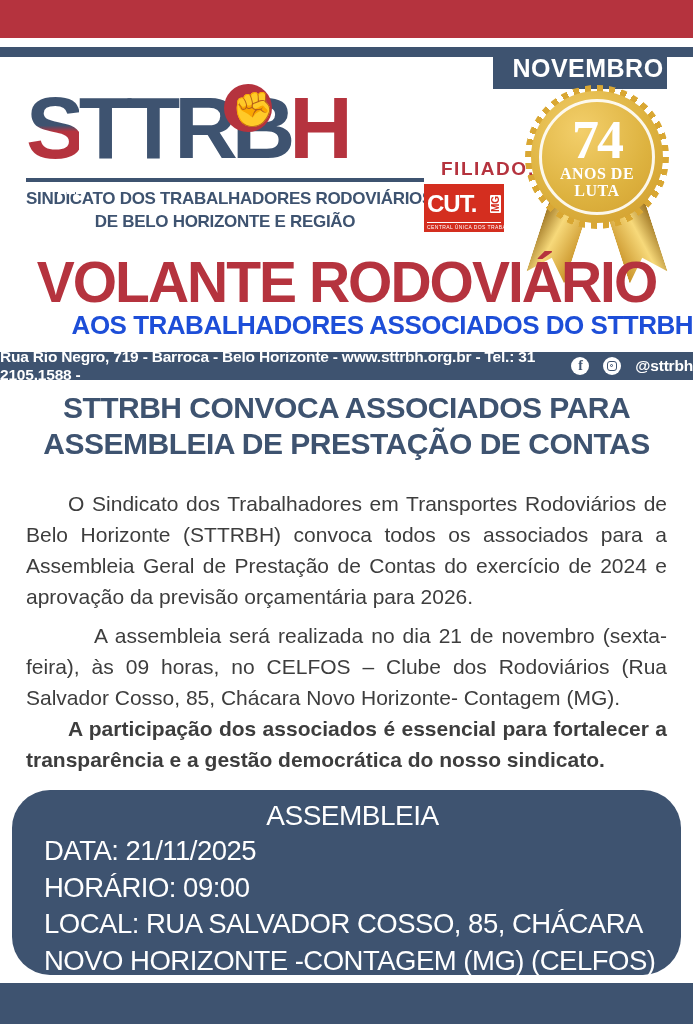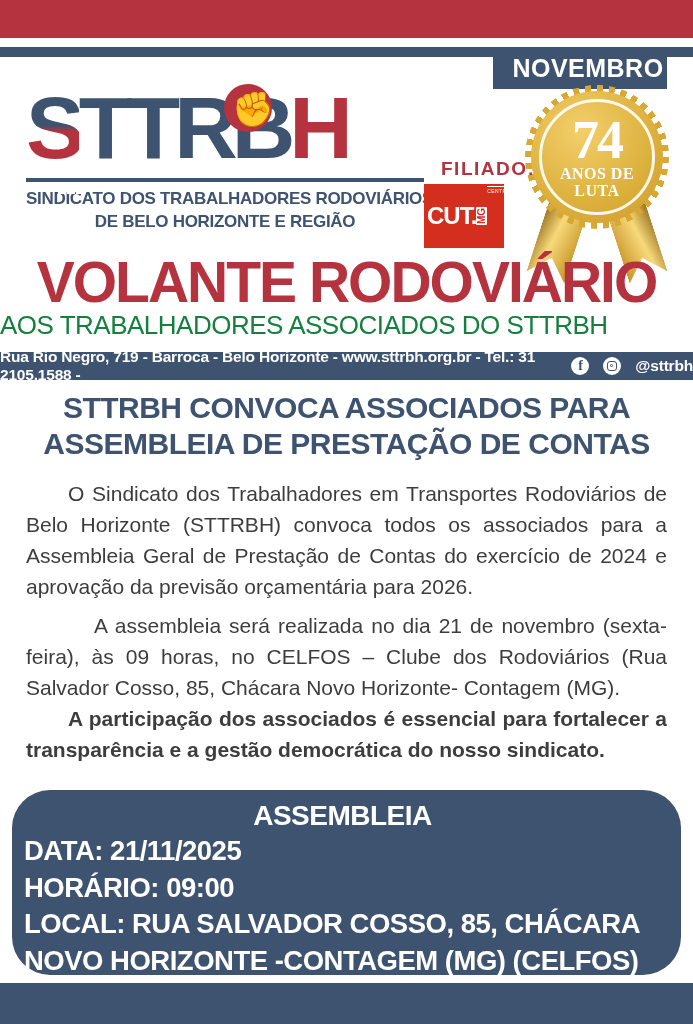--- a/index.html
+++ b/index.html
@@ -36,22 +36,22 @@
   }
   .fist-glyph { position:absolute; top:6px; left:1px; font-size:34px; color:#fff; letter-spacing:0; line-height:1;
     -webkit-text-fill-color:#fff; }
   .logo-rule { height:4px; background:#3e5370; margin-top:8px; width:398px; }
   .logo-line { color:#3e5370; font-weight:bold; text-align:center; margin-top:7px;
     font-size:17px; letter-spacing:-.3px; white-space:nowrap; }
   .logo-line.l2 { font-size:17px; margin-top:3px; }
   
   .filiado { position:absolute; left:441px; top:158px; color:#b5333e; font-weight:bold;
     font-size:19px; letter-spacing:1.5px; }
-  .cut-logo { position:absolute; left:424px; top:184px; width:80px; height:64px;
-    background:#d42e1f; display:flex; flex-direction:row; padding:2px 3px; }
+  .cut-logo { position:absolute; left:424px; top:184px; width:80px; height:48px;
+    background:#d42e1f; display:flex; flex-direction:column; padding:2px 3px; }
   .cut-main { flex:1; display:flex; align-items:center; }
   .cut-name { color:#fff; font-weight:bold; font-size:24px; letter-spacing:-1px; flex:1; line-height:1; }
   .cut-mg { background:#fff; color:#d42e1f; font-weight:bold; font-size:10px;
     writing-mode:vertical-rl; transform:rotate(180deg); padding:1px 0; text-align:center;
     border-radius:1px; }
   .cut-tagline { border-top:1px solid #fff; color:#fff; font-size:5px; letter-spacing:.4px;
     text-align:center; padding-top:1px; white-space:nowrap; }
   
   .badge { position:absolute; left:520px; top:85px; width:154px; height:178px;font-family:Liberation Serif, serif; }
   .ribbon { position:absolute; top:100px; width:40px; height:95px;
@@ -64,43 +64,43 @@
     background:repeating-conic-gradient(#d9a733 0deg 5deg, rgba(217,167,51,0) 5deg 10deg); }
   .badge-core { position:absolute; left:11px; top:6px; width:132px; height:132px; border-radius:50%;
     background:radial-gradient(circle at 38% 30%, #f3cf6b 0%, #ddb23f 55%, #cf9a2b 100%);
     display:flex; flex-direction:column; align-items:center; justify-content:center; }
   .badge-ring { position:absolute; inset:8px; border:3px solid rgba(255,255,255,.9); border-radius:50%; }
   .badge-num { color:#fff; font-weight:bold; font-size:54px; line-height:50px; letter-spacing:-2px; }
   .badge-sub { color:#fff; font-weight:bold; font-size:16px; line-height:17px; letter-spacing:.5px;text-align:center; }
   
   .main-title { position:absolute; top:252px; left:0; right:0; text-align:center;
     color:#b5333e; font-weight:bold; font-size:57px; letter-spacing:-2px; line-height:60px; white-space:nowrap; }
-  .sub-title { position:absolute; top:310px; left:0; right:0; text-align:left;
-    color:#15803d; font-weight:normal; font-size:26px; letter-spacing:-.5px; }
+  .sub-title { position:absolute; top:310px; left:0; right:0; text-align:right;
+    color:#1d4ed8; font-weight:bold; font-size:26px; letter-spacing:-.5px; }
   
   .contact-bar { position:absolute; top:352px; left:0; right:0; height:28px; background:#3e5370;
     color:#fff; font-weight:bold; font-size:15.5px;
     display:flex; align-items:center; justify-content:center; gap:14px; letter-spacing:-.2px; }
   .soc-icon { width:18px; height:18px; border-radius:50%; background:#fff; position:relative;
     display:flex; align-items:center; justify-content:center; flex:0 0 auto; }
   .fb-f { color:#3e5370; font-weight:bold; font-size:14px; font-family:"Liberation Serif", serif; line-height:1; }
   .ig-sq { width:10px; height:10px; border:1.6px solid #3e5370; border-radius:3px; position:relative; }
   .ig-dot { position:absolute; top:2px; left:2px; width:3px; height:3px; border:1.2px solid #3e5370; border-radius:50%; }
   
   .article { position:absolute; top:390px; left:26px; right:26px; }
   .headline { color:#3e5370; font-weight:bold; font-size:30px; line-height:36px;
     text-align:center; letter-spacing:-.5px; }
   .article p { color:#3d3d3d; font-size:21px; line-height:31px; text-align:justify; }
-  .p1 { margin-top:16px; text-indent:42px; }
+  .p1 { margin-top:26px; text-indent:42px; }
   .p2 { margin-top:8px; text-indent:68px; }
   .p3 { margin-top:0; text-indent:42px; font-weight:bold; color:#262626; line-height:29px; font-size:21.5px; }
   
   .assembly-box { position:absolute; left:12px; right:12px; top:790px; height:185px;
-    background:#3e5370; border-radius:38px; color:#fff; font-weight:bold;
-    padding:9px 20px 0 12px; letter-spacing:-.5px; }
+    background:#3e5370; border-radius:38px; color:#fff; font-weight:normal;
+    padding:9px 20px 0 32px; letter-spacing:-.5px; }
   .asm-title { text-align:center; font-size:28px; line-height:34px; }
   .asm-line { font-size:27.5px; line-height:36.5px; white-space:nowrap; }
   
   .bar-footer { position:absolute; bottom:0; left:0; right:0; height:41px; background:#3e5370; }
 </style>
 </head>
 <body>
 
 <div class="page">
 

